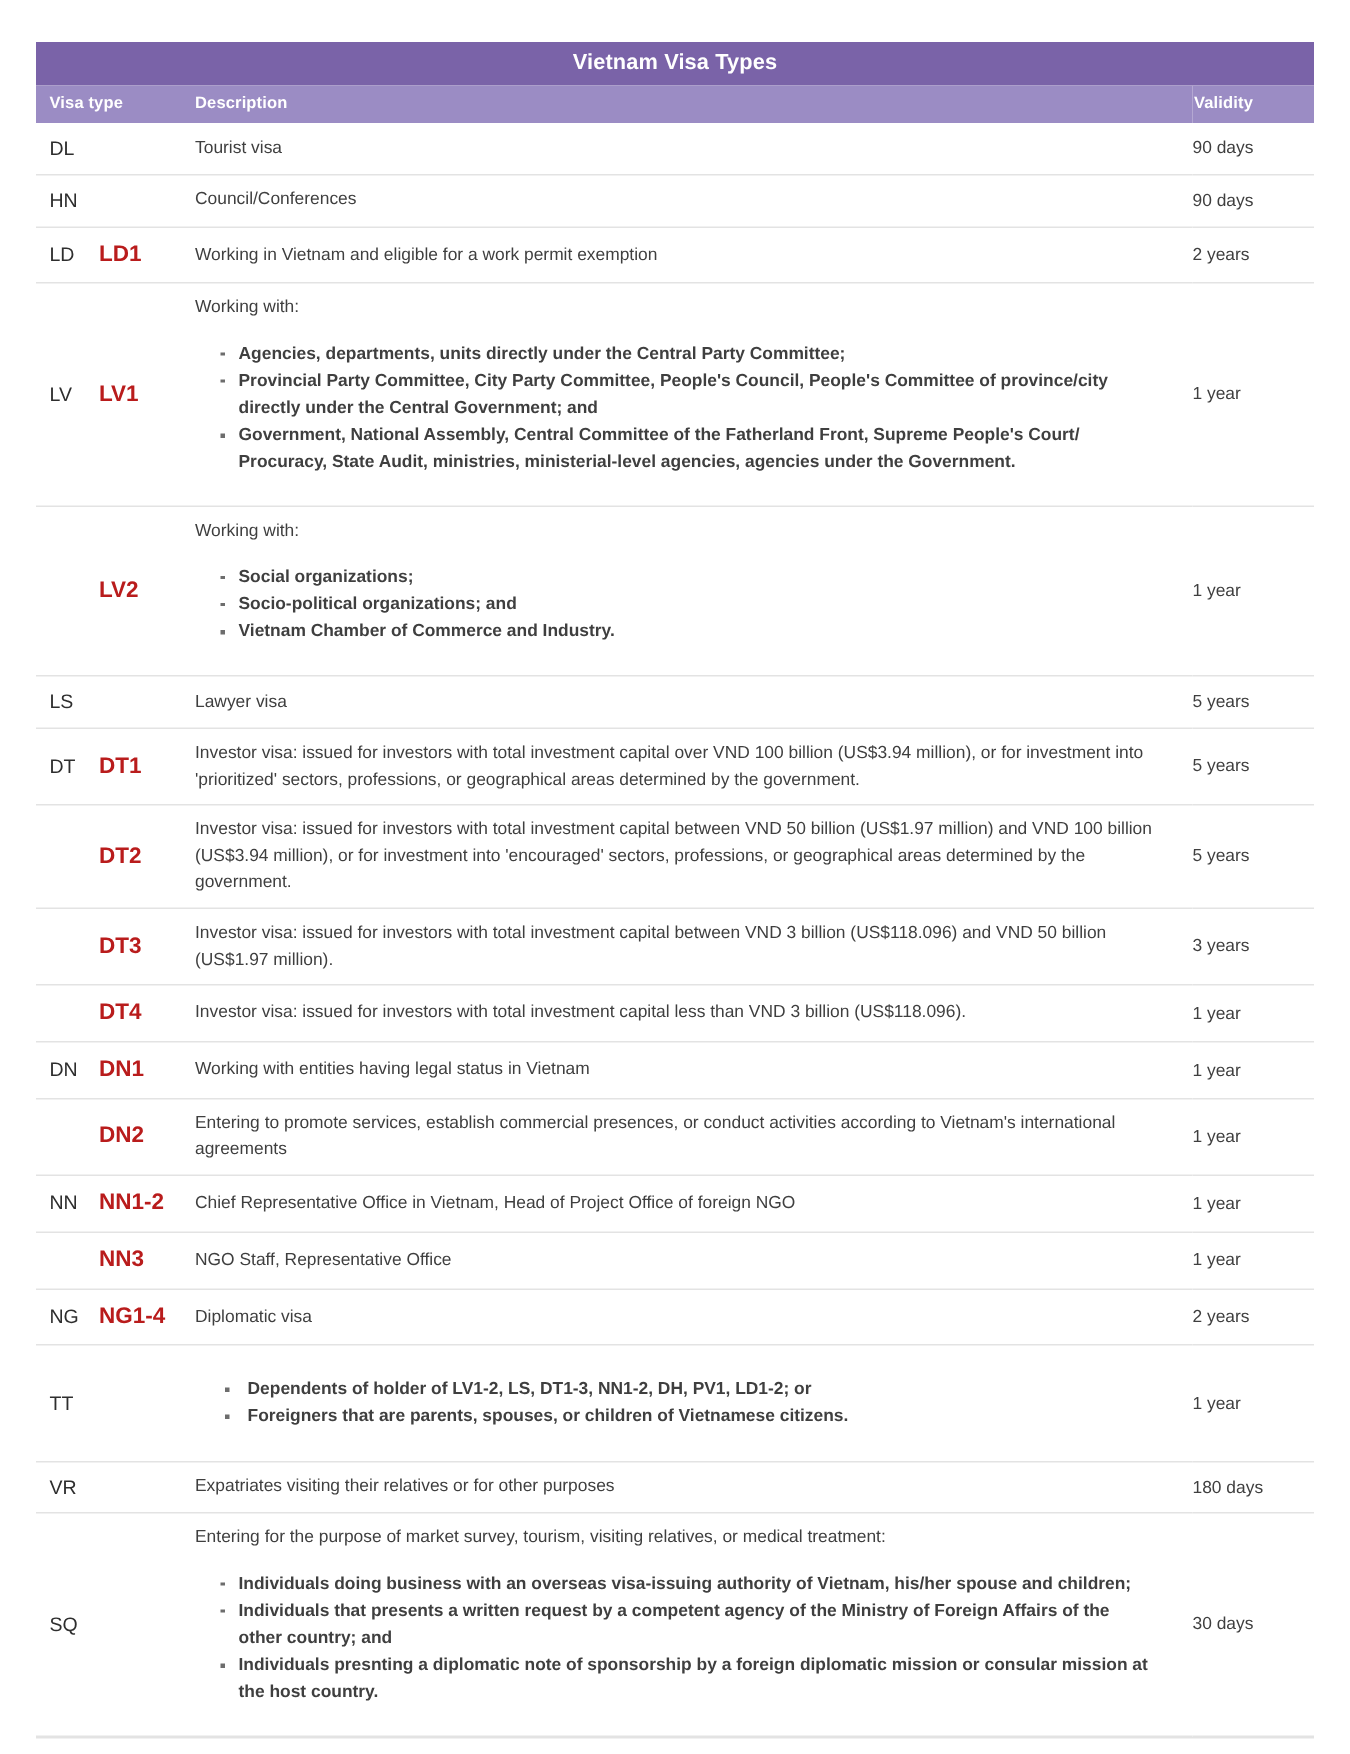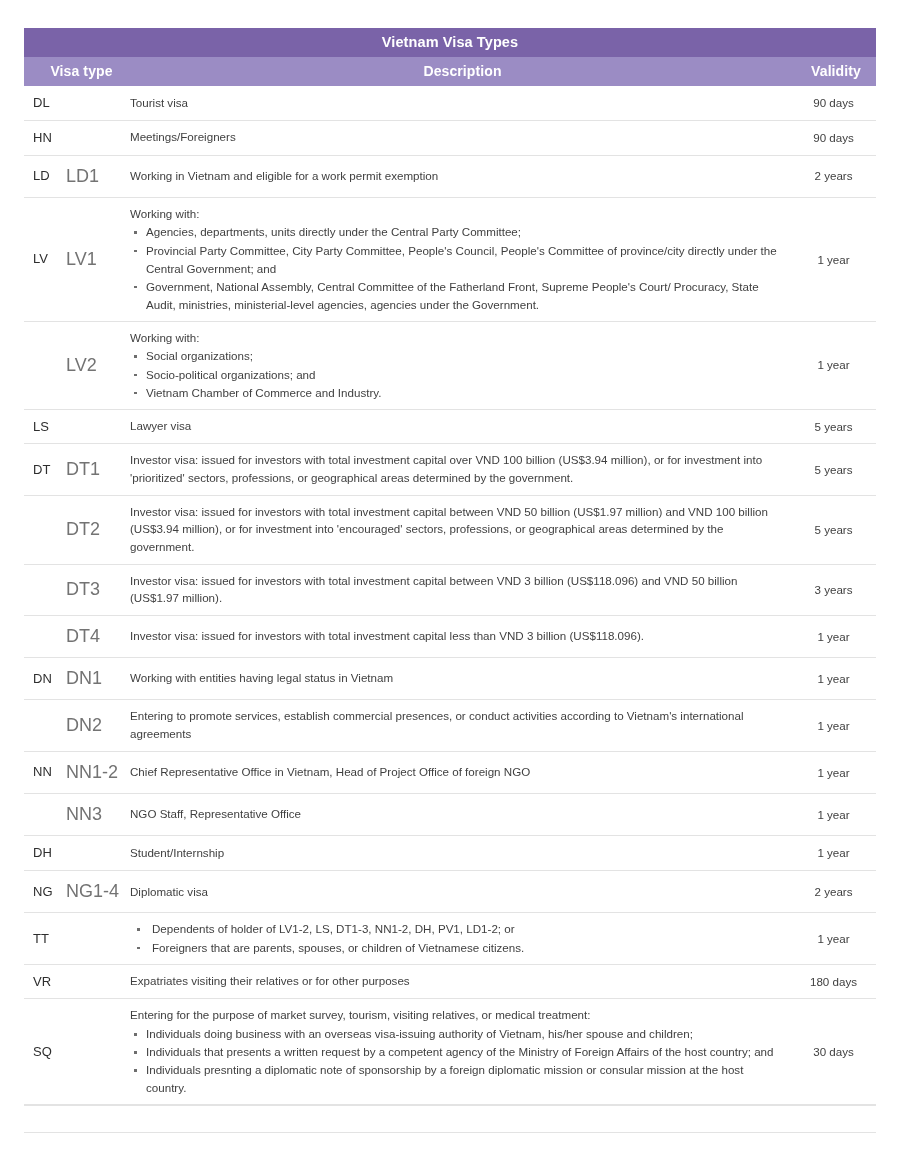--- a/index.html
+++ b/index.html
@@ -41,23 +41,23 @@
     table-layout: fixed;
   }
   table.visa col.c-type { width: 42px; }
   table.visa col.c-sub  { width: 64px; }
   table.visa col.c-desc { width: auto; }
   table.visa col.c-val  { width: 81px; }
 
   thead th {
     background: #9b8cc4;
     color: #ffffff;
-    font-size: 14px;
+    font-size: 11px;
     font-weight: bold;
-    text-align: center;
+    text-align: left;
     padding: 6px 0 7px 0;
     vertical-align: middle;
     letter-spacing: .1px;
   }
   thead th.th-type { padding-left: 9px; }
   thead th.th-desc { padding-left: 0; }
   thead th.th-val  { padding-left: 1px; }
 
   tbody td {
     border-bottom: 1px solid #e3e3e3;
@@ -69,39 +69,40 @@
   }
   tbody tr:first-child td { border-top: none; margin-top: 48px; }
 
   td.type {
     padding-left: 9px;
     font-size: 13px;
     color: #2e2e2e;
     white-space: nowrap;
   }
   td.sub {
-    font-size: 18px;
-    color: #737373;
+    font-size: 15px;
+    color: #b91c1c;
     white-space: nowrap;
     padding-left: 0;
+    font-weight: bold;
   }
   td.desc {
     padding-right: 12px;
   }
   td.val {
     white-space: nowrap;
     color: #3f3f3f;
-    text-align: center;
   }
 
   .lead { margin: 0 0 1px 0; }
   ul.blist {
-    margin: 0;
+    margin: 13px;
     padding: 0;
     list-style: none;
+    font-weight: bold;
   }
   ul.blist li {
     position: relative;
     padding-left: 16px;
     margin: 0;
     line-height: 1.56;
   }
   ul.blist li::before {
     content: "";
     position: absolute;
@@ -149,21 +150,21 @@
           <td class="sub"></td>
           <td class="desc">
             <p class="lead">Tourist visa</p>
           </td>
           <td class="val">90 days</td>
         </tr>
         <tr>
           <td class="type">HN</td>
           <td class="sub"></td>
           <td class="desc">
-            <p class="lead">Meetings/Foreigners</p>
+            <p class="lead">Council/Conferences</p>
           </td>
           <td class="val">90 days</td>
         </tr>
         <tr>
           <td class="type">LD</td>
           <td class="sub">LD1</td>
           <td class="desc">
             <p class="lead">Working in Vietnam and eligible for a work permit exemption</p>
           </td>
           <td class="val">2 years</td>
@@ -260,28 +261,20 @@
         </tr>
         <tr>
           <td class="type"></td>
           <td class="sub">NN3</td>
           <td class="desc">
             <p class="lead">NGO Staff, Representative Office</p>
           </td>
           <td class="val">1 year</td>
         </tr>
         <tr>
-          <td class="type">DH</td>
-          <td class="sub"></td>
-          <td class="desc">
-            <p class="lead">Student/Internship</p>
-          </td>
-          <td class="val">1 year</td>
-        </tr>
-        <tr>
           <td class="type">NG</td>
           <td class="sub">NG1-4</td>
           <td class="desc">
             <p class="lead">Diplomatic visa</p>
           </td>
           <td class="val">2 years</td>
         </tr>
         <tr>
           <td class="type">TT</td>
           <td class="sub"></td>
@@ -301,21 +294,21 @@
           </td>
           <td class="val">180 days</td>
         </tr>
         <tr>
           <td class="type">SQ</td>
           <td class="sub"></td>
           <td class="desc">
             <p class="lead">Entering for the purpose of market survey, tourism, visiting relatives, or medical treatment:</p>
             <ul class="blist">
               <li>Individuals doing business with an overseas visa-issuing authority of Vietnam, his/her spouse and children;</li>
-              <li>Individuals that presents a written request by a competent agency of the Ministry of Foreign Affairs of the host country; and</li>
+              <li>Individuals that presents a written request by a competent agency of the Ministry of Foreign Affairs of the other country; and</li>
               <li>Individuals presnting a diplomatic note of sponsorship by a foreign diplomatic mission or consular mission at the host country.</li>
             </ul>
           </td>
           <td class="val">30 days</td>
         </tr>
       </tbody>
   </table>
 
   <div class="note-wrap">
     

